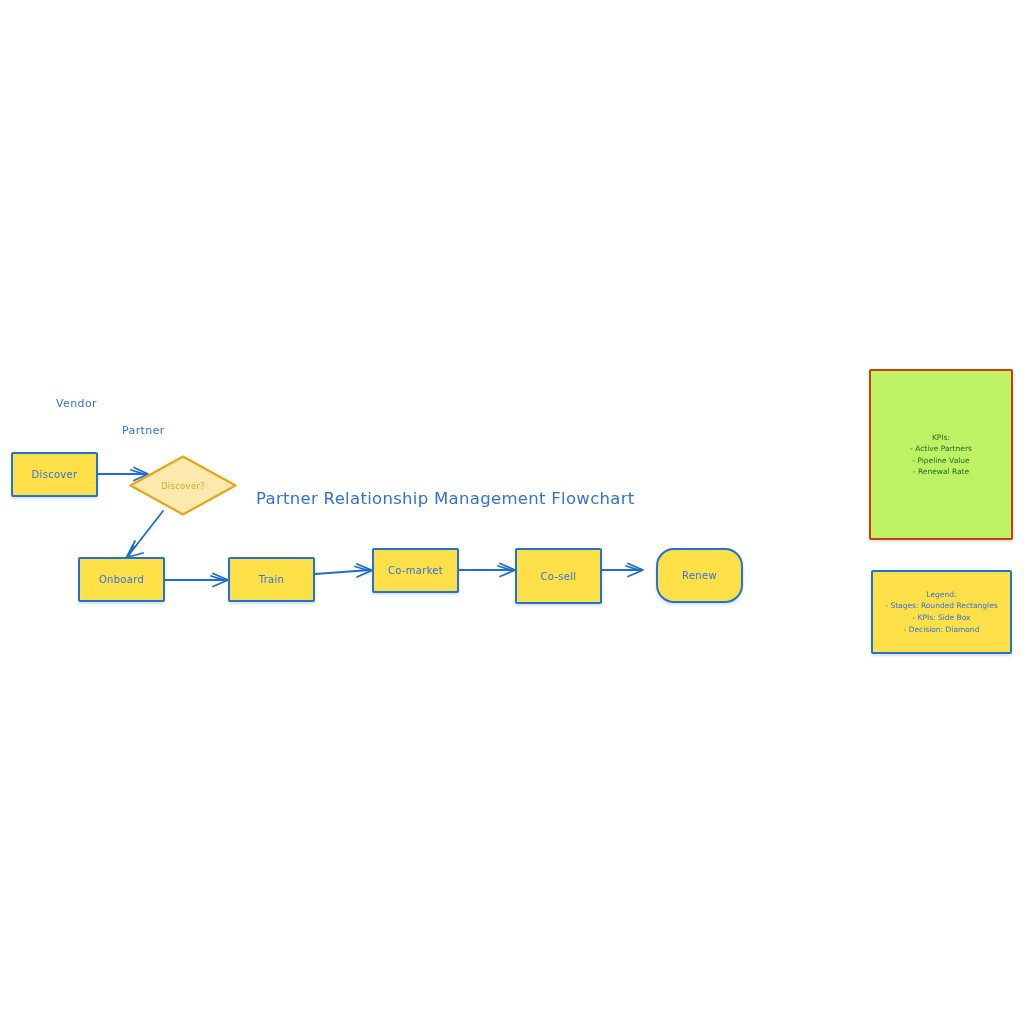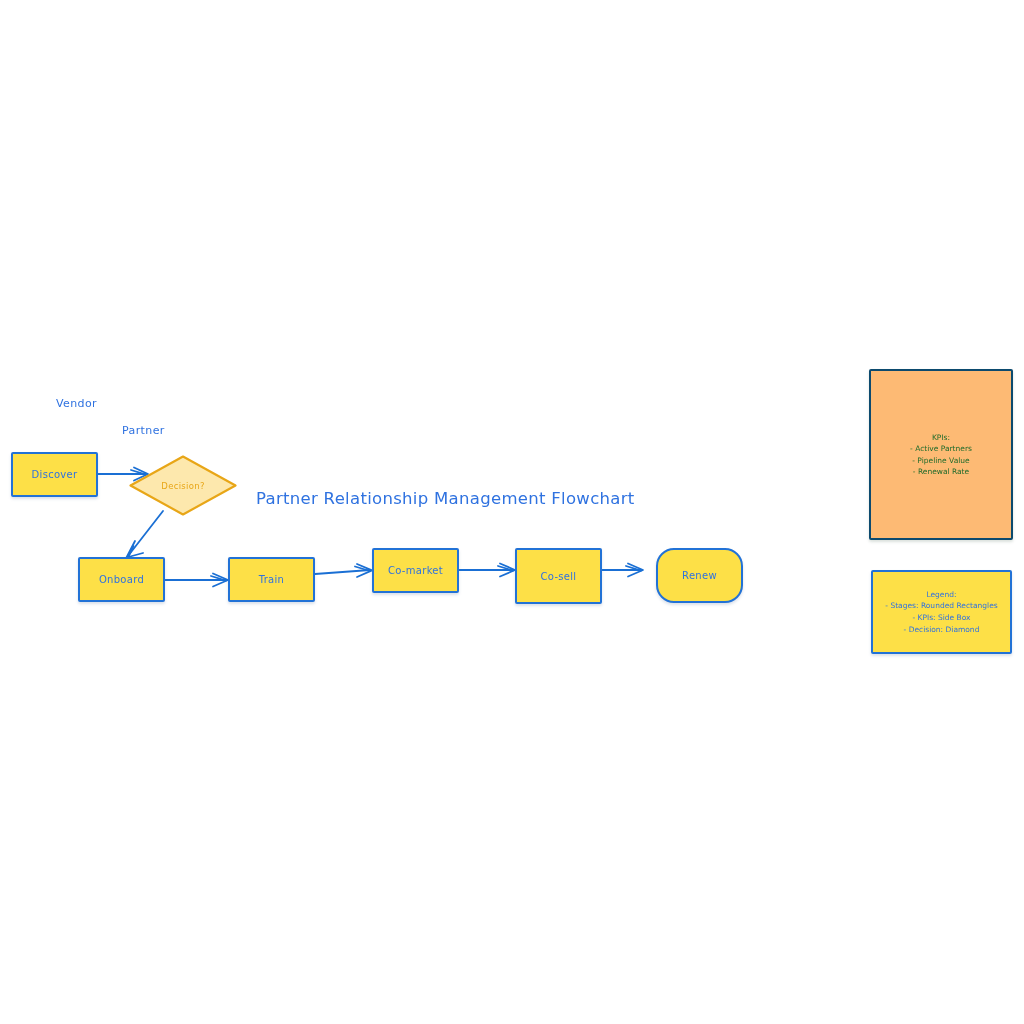--- a/index.html
+++ b/index.html
@@ -64,22 +64,22 @@
   .sidebox {
     position: absolute;
     box-sizing: border-box;
     display: flex;
     align-items: center;
     justify-content: center;
     text-align: center;
     border-radius: 2px;
   }
   .sidebox.kpi {
-    background: #fdba74;
-    border: 2px solid #0c4a6e;
+    background: #bef264;
+    border: 2px solid #c2410c;
     color: #1f6b2b;
     font-size: 7.5px;
     line-height: 1.5;
     box-shadow: 0 2px 3px rgba(90,120,100,0.22);
   }
   .sidebox.legend {
     background: #fde047;
     border: 2px solid #2272d6;
     color: #2f72e0;
     font-size: 7.5px;
@@ -151,21 +151,21 @@
   <div class="title" style="left:256px; top:489px;">Partner Relationship Management Flowchart</div>
 
   <div class="node" style="left:11px; top:452px; width:87px; height:45px;">
     <span>Discover</span>
   </div>
 
   <div class="decision-wrap" style="left:129px; top:455px; width:108px; height:61px;">
     <svg width="108" height="61" viewBox="0 0 108 61" xmlns="http://www.w3.org/2000/svg">
       <polygon points="54,1.5 106.5,30.5 54,59.5 1.5,30.5" fill="#fde8ad" stroke="#e8a617" stroke-width="2.2" stroke-linejoin="round"></polygon>
     </svg>
-    <span class="decision-label">Decision?</span>
+    <span class="decision-label">Discover?</span>
   </div>
 
   <div class="node" style="left:78px; top:557px; width:87px; height:45px;">
     <span>Onboard</span>
   </div>
 
   <div class="node" style="left:228px; top:557px; width:87px; height:45px;">
     <span>Train</span>
   </div>
 

